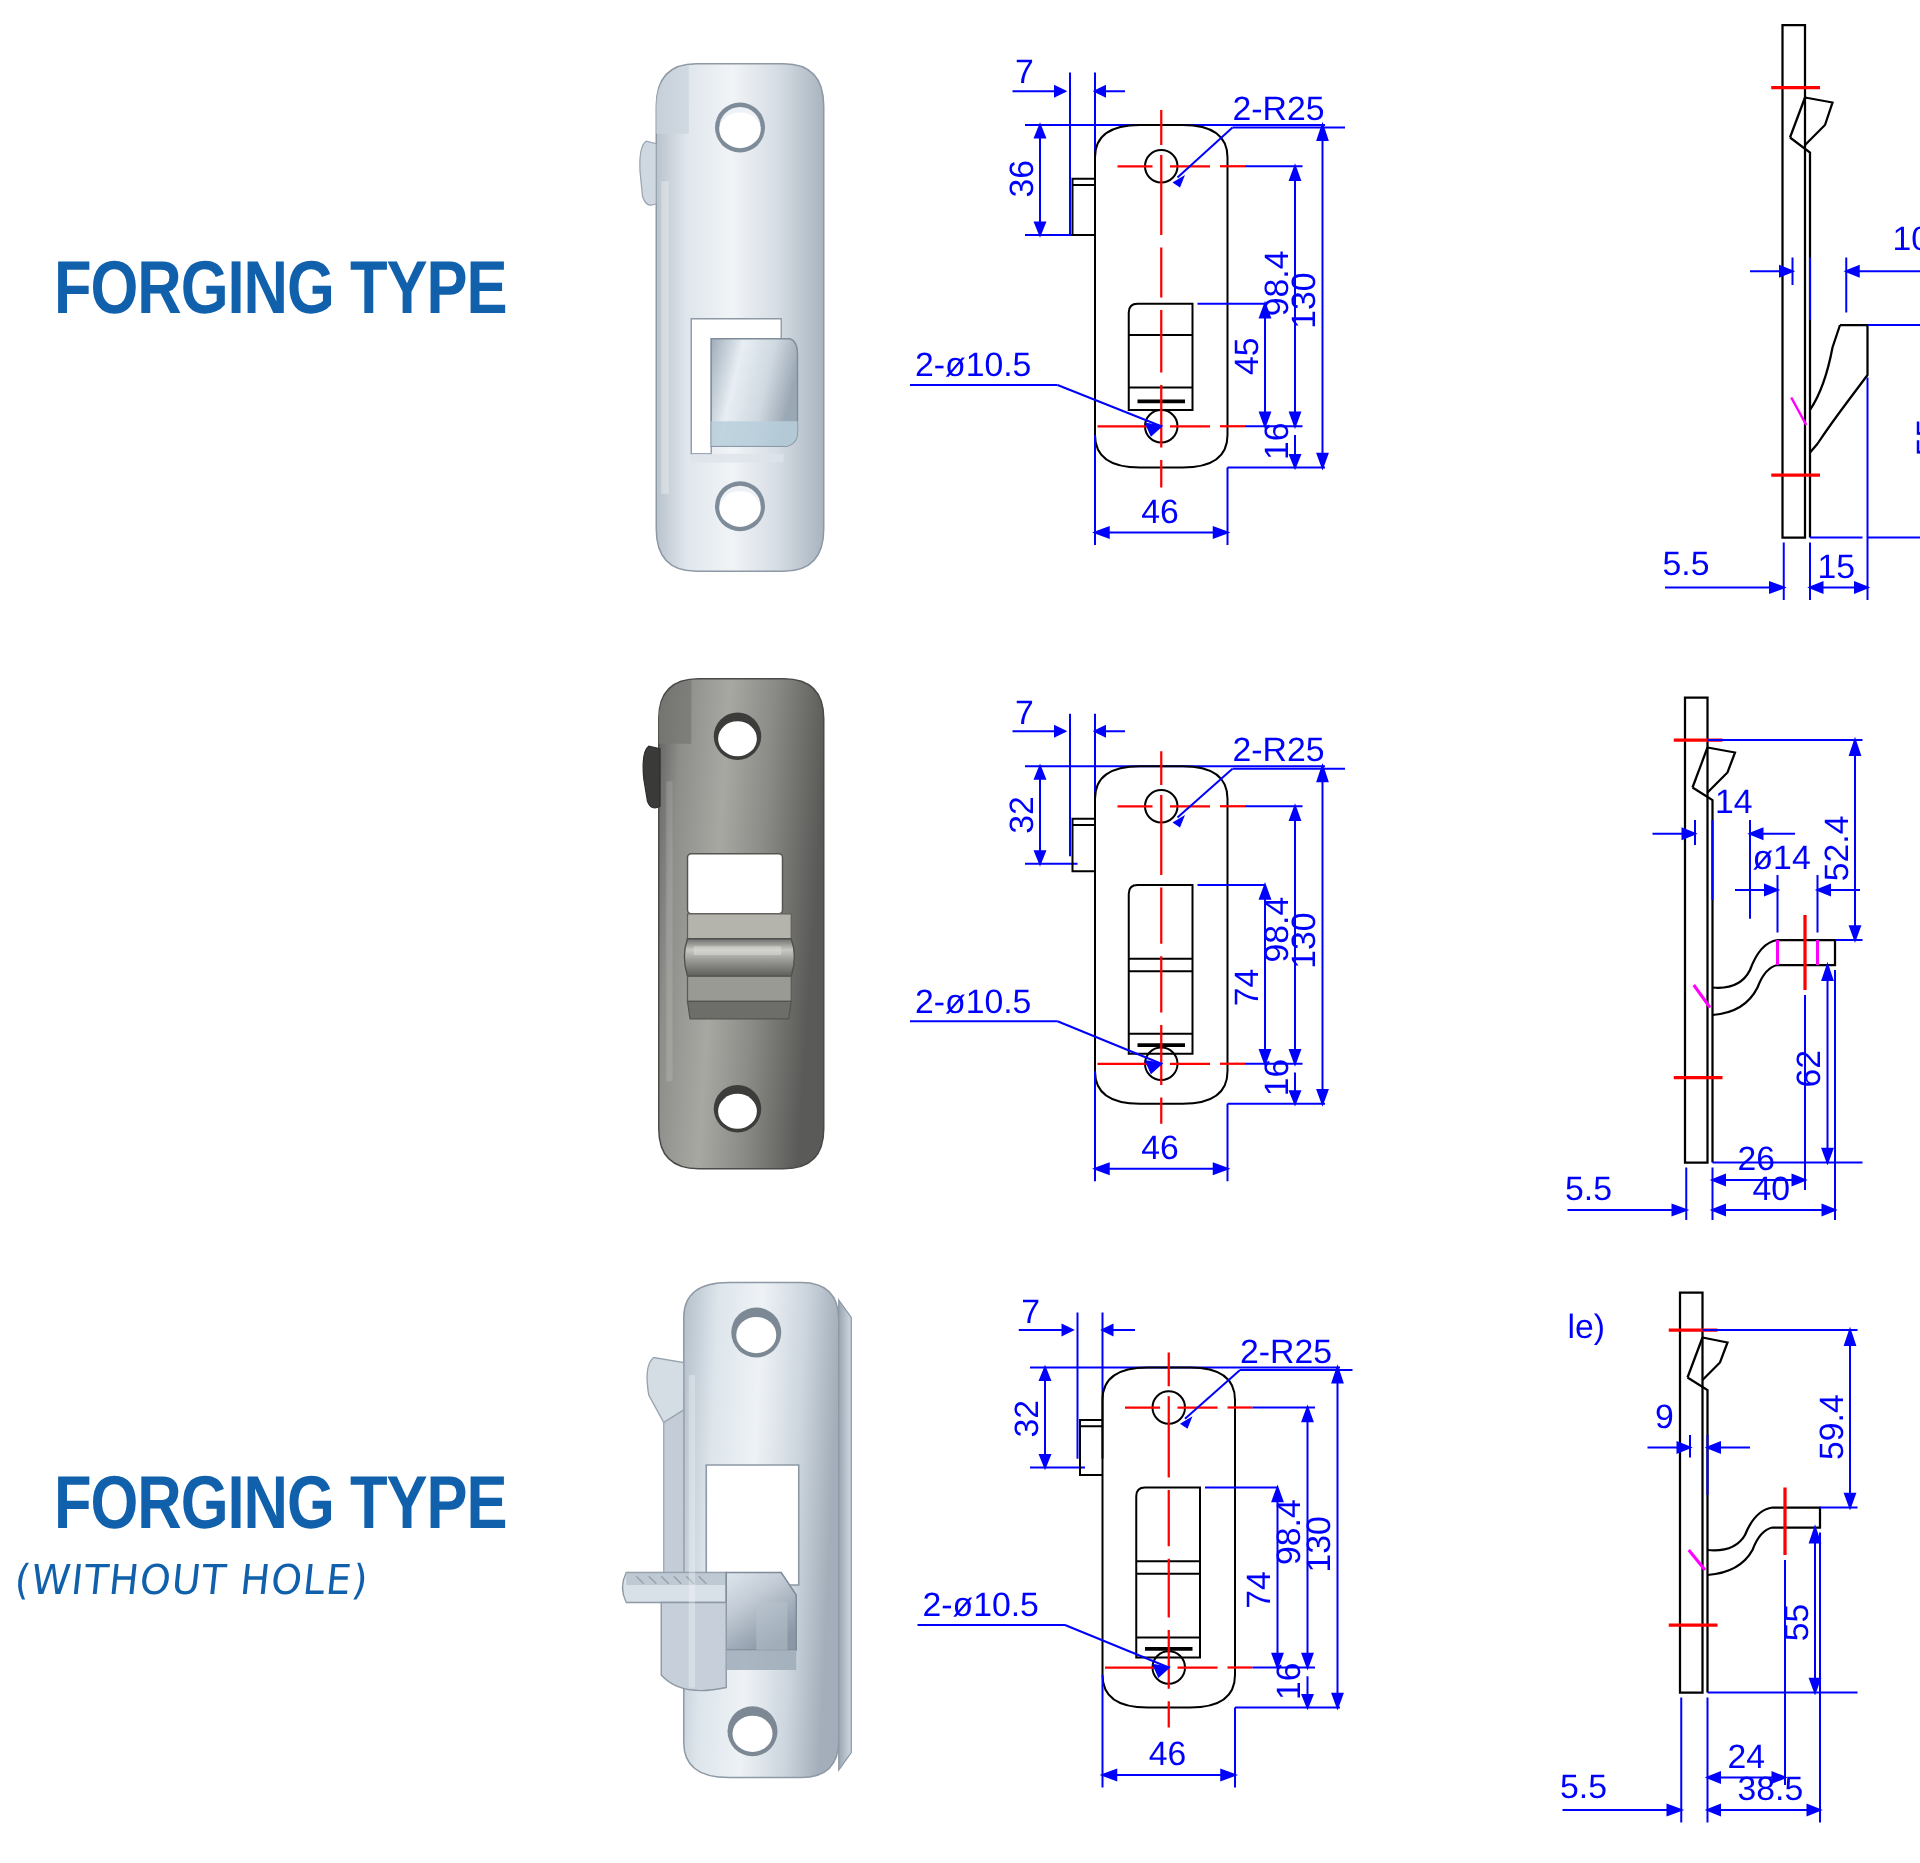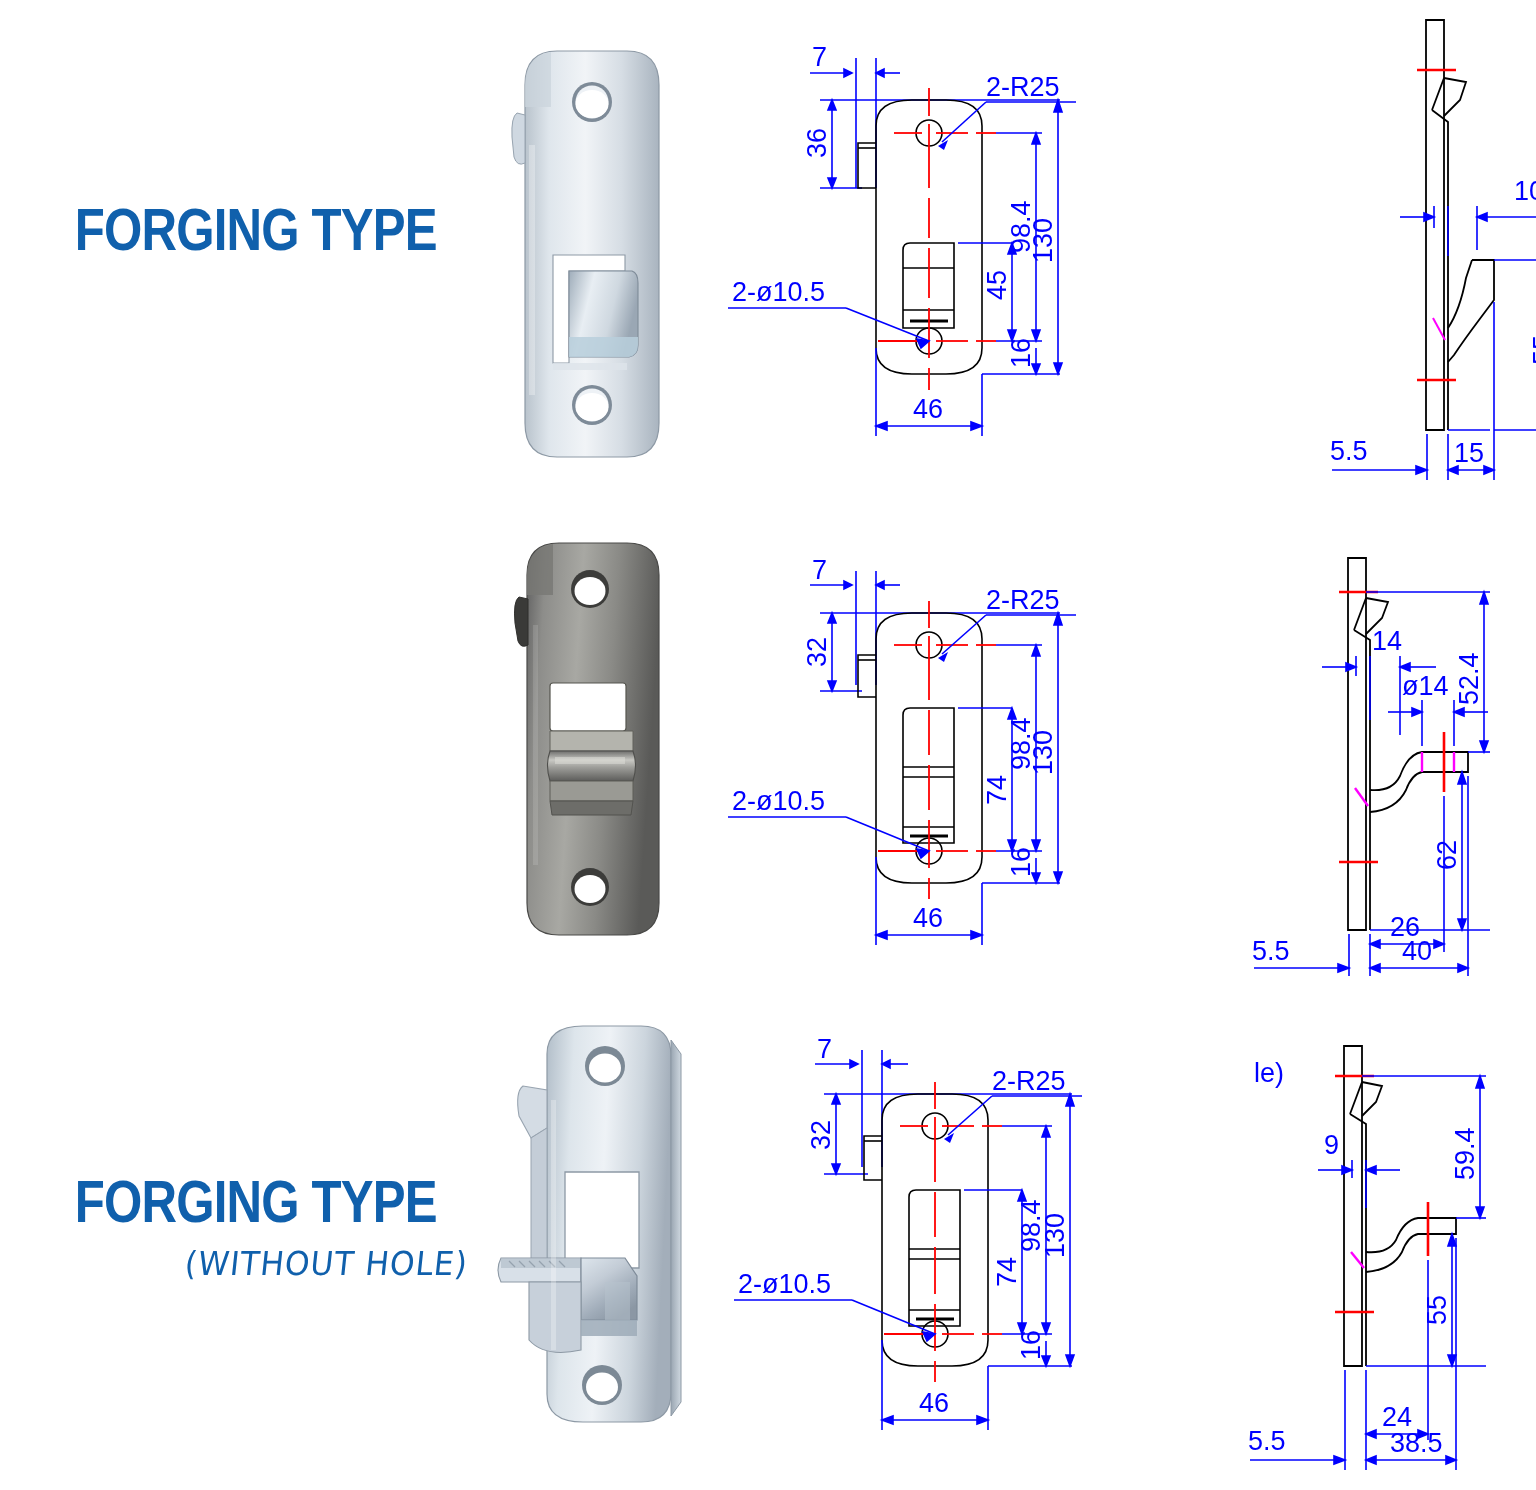--- a/index.html
+++ b/index.html
@@ -17,21 +17,21 @@
   }
   .row { position: absolute; left: 0; width: 1536px; }
   #row0 { top: 0; height: 510px; }
   #row1 { top: 510px; height: 490px; }
   #row2 { top: 1000px; height: 490px; }
 
   
   .label-block {
     position: absolute;
     left: 0; width: 480px;
-    text-align: right;
+    text-align: left;
     color: #1060ac;
   }
   .label-main {
     font-family: "Liberation Sans", sans-serif;
     font-weight: bold;
     font-size: 60px;
     letter-spacing: -1px;
     line-height: 1.0;
     transform: scaleX(0.82);
     transform-origin: center center;
@@ -564,21 +564,21 @@
 
         <text class="dim" x="226" y="255" transform="rotate(-90 226 255)">74</text>
         <text class="dim" x="250" y="220" transform="rotate(-90 250 220)">98.4</text>
         <text class="dim" x="250" y="328" transform="rotate(-90 250 328)">16</text>
         <text class="dim" x="274" y="226" transform="rotate(-90 274 226)">130</text>
         <text class="dim" x="129" y="380">46</text>
         <text class="dim" x="-52" y="261">2-ø10.5</text>
       </svg>
     </div>
 
-    <div class="cad" style="left:1240px; top:20px;">
+    <div class="cad" style="left:1240px; top:8px;">
       <svg width="290" height="460" viewBox="0 0 290 460">
         <text class="dim" x="14" y="62">le)</text>
         <g stroke="#000000" stroke-width="1.8" fill="none">
           <path d="M104 26 L122 26 L122 346 L104 346 Z"></path>
           <path d="M122 62 L142 66 L136 82 L122 96"></path>
           <path d="M110 94 L122 62"></path>
           <path d="M110 94 L126 104 L126 346"></path>
           <path d="M126 232 Q148 234 156 220 Q164 200 178 198 L216 198 L216 214 L178 214 Q168 216 162 232 Q152 250 126 252"></path>
         </g>
         <g stroke="#ff0000" stroke-width="2.6" fill="none">

